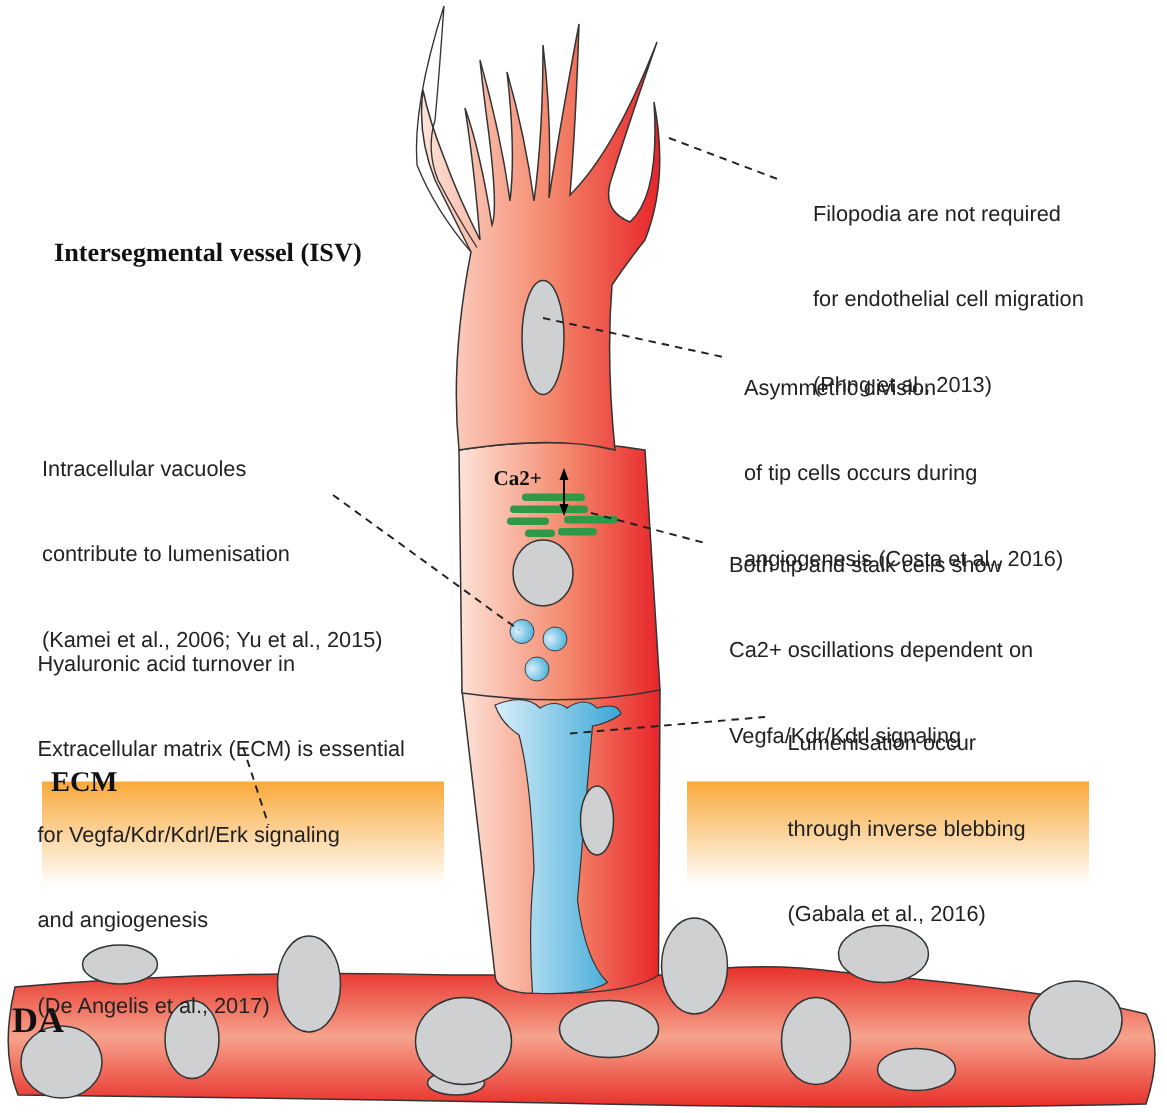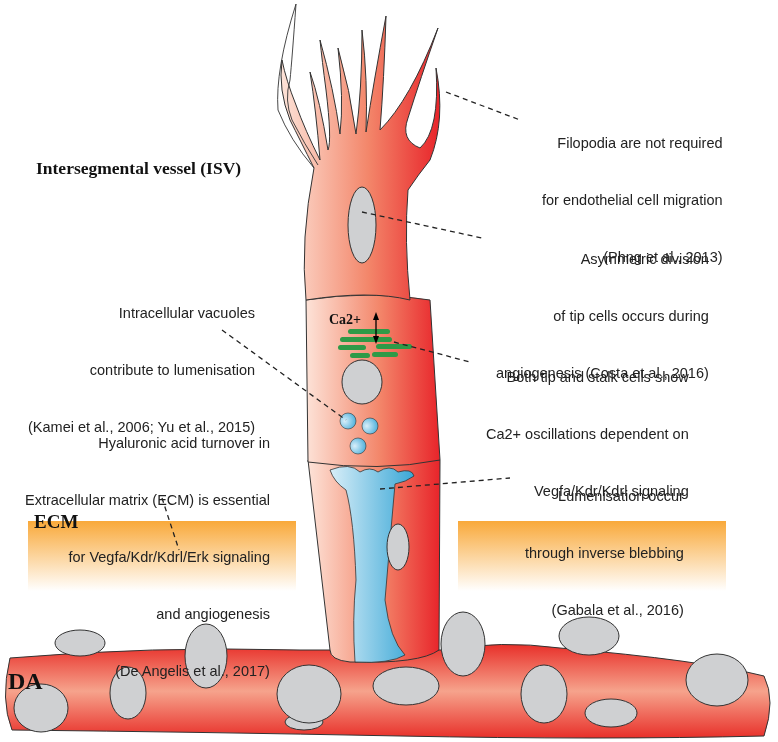--- a/index.html
+++ b/index.html
@@ -1,19 +1,19 @@
 <!DOCTYPE html>
 <html><head>
 <meta charset="utf-8">
 <style>
   html, body { margin: 0; padding: 0; background: #ffffff; }
   body { width: 778px; height: 742px; position: relative; overflow: hidden; font-family: "Liberation Sans", sans-serif; }
   svg#diagram { position: absolute; left: 0; top: 0; }
   .lbl { position: absolute; font-family: "Liberation Sans", sans-serif; font-size: 14.5px; line-height: 19px; color: #222; white-space: pre; }
-  .lbl div { white-space: nowrap; text-align: right; }
+  .lbl div { white-space: nowrap; }
   .title { position: absolute; font-family: Liberation Serif, serif; font-weight: bold; color: #111; }
 </style>
 </head>
 <body>
 
 <svg id="diagram" width="778" height="742" viewBox="0 0 778 742" xmlns="http://www.w3.org/2000/svg">
   <defs>
     <linearGradient id="cellGrad" x1="0" y1="0" x2="1" y2="0">
       <stop offset="0" stop-color="#fde3d8"></stop>
       <stop offset="0.55" stop-color="#f3866a"></stop>

